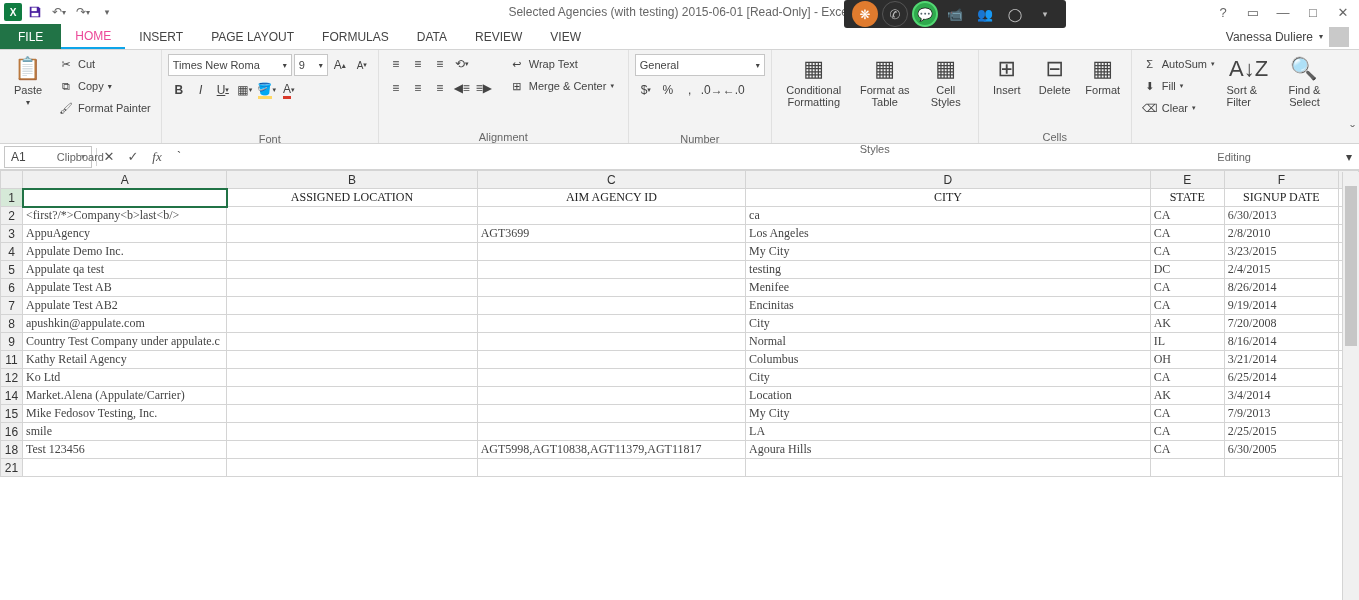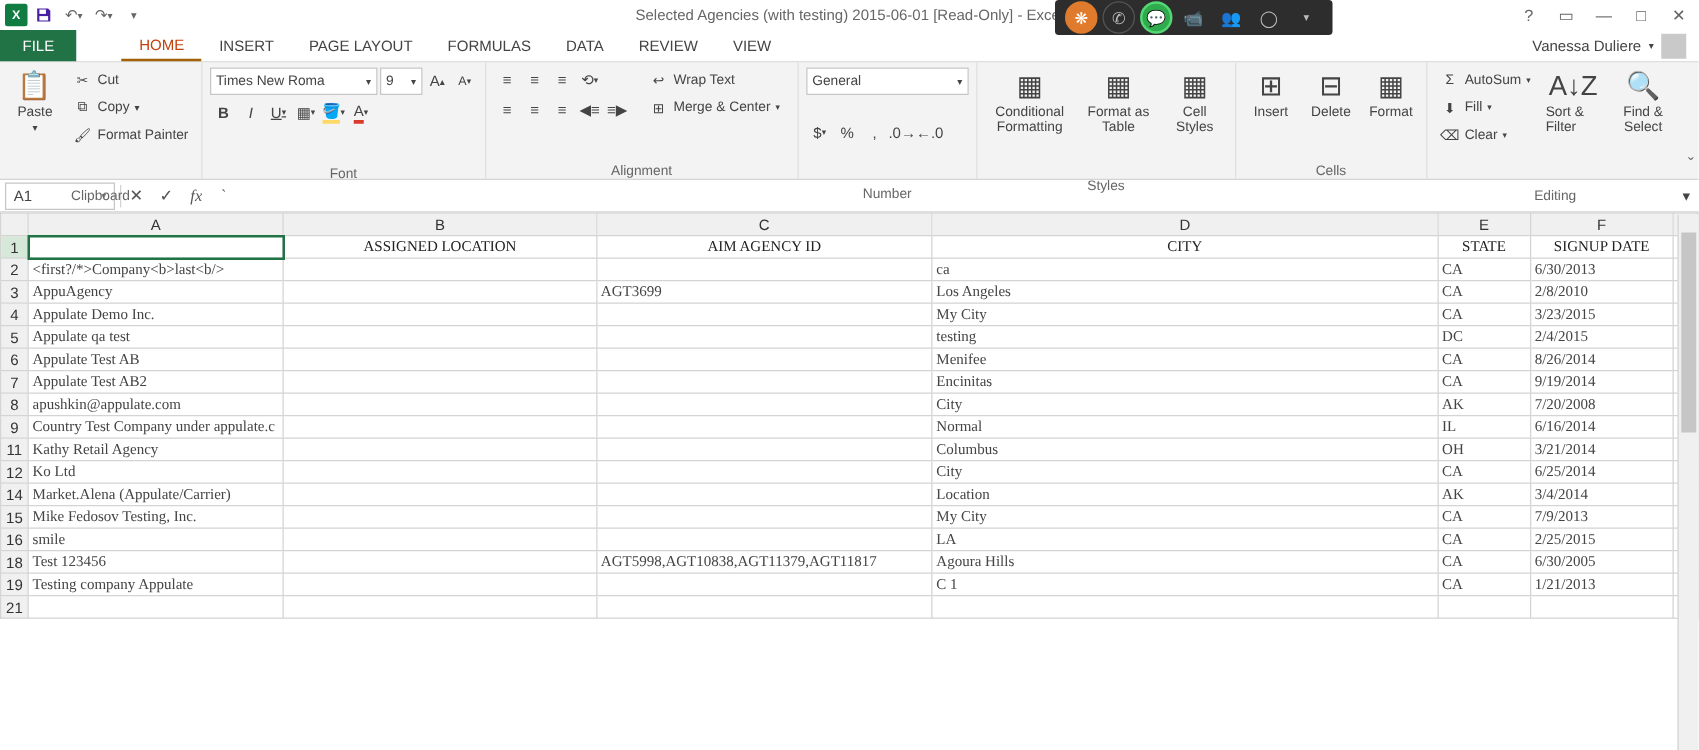--- a/index.html
+++ b/index.html
@@ -19,38 +19,38 @@
   .comm-bar { position:absolute; top:0; left:844px; height:28px; background:#2d2d2d; display:flex; align-items:center; padding:0 8px; gap:4px; border-radius:3px; z-index:10; }
   .comm-btn { width:26px; height:26px; border-radius:50%; display:flex; align-items:center; justify-content:center; color:#bbb; font-size:13px; }
   .comm-btn.orange { background:#e07b2e; color:#fff; }
   .comm-btn.green { background:#2faa4d; color:#fff; border:2px solid #53d873; }
   .comm-btn.blue { border:1px solid #555; }
 
   
   .ribbon-tabs { height: 26px; display:flex; align-items:stretch; border-bottom:1px solid #d4d4d4;text-align:right; }
   .file-tab { background:#217346; color:#fff; padding:0 18px; display:flex; align-items:center; font-size:12px; }
   .rtab { padding:0 14px; display:flex; align-items:center; font-size:12px; color:#444; }
-  .rtab.active { color:#c2410c; border-bottom:2px solid #a16207;margin-left:36px; }
+  .rtab.active { color:#ec4899; border-bottom:2px solid #0ea5e9; }
   .user-area { margin-left:auto; padding:0 10px; display:flex; align-items:center; gap:6px; font-size:12px; color:#444; }
   .avatar { width:20px; height:20px; background:#c9c9c9; }
 
   
   .ribbon { height: 94px; background:#f3f3f3; border-bottom:1px solid #d4d4d4; display:flex; align-items:stretch; position:relative; }
   .group { display:flex; flex-direction:column; justify-content:space-between; padding:4px 6px 2px 6px; border-right:1px solid #e0e0e0; }
   .group-label { text-align:center; font-size:11px; color:#666; padding-top:2px;margin-top:31px; }
   .group-body { display:flex; align-items:flex-start; gap:4px; flex:1; }
 
   .big-btn { display:flex; flex-direction:column; align-items:center; justify-content:center; padding:2px 4px; gap:2px; font-size:11px; color:#444; min-width:44px; }
   .big-btn .ic { font-size:22px; }
   .mini-row { display:flex; flex-direction:column; gap:2px; }
   .mini-btn { display:flex; align-items:center; gap:4px; padding:1px 4px; font-size:11px; color:#444; height:20px; }
   .mini-ic { width:16px; height:16px; display:flex;align-items:center;justify-content:center; }
 
   .font-box, .size-box { border:1px solid #c6c6c6; background:#fff; height:22px; display:flex; align-items:center; padding:0 4px; font-size:11px; }
-  .font-box { width:134px; font-family:"Times New Roman",serif; } .size-box { width:34px; }
+  .font-box { width:124px; font-family:"Times New Roman",serif; } .size-box { width:34px; }
   .tiny-btn { width:20px; height:20px; display:flex;align-items:center;justify-content:center; color:#444; font-size:12px; }
   .style-row { display:flex; gap:0; }
   .style-row .tiny-btn { width:22px; }
   .bold{font-weight:bold;} .italic{font-style:italic;} .underline{text-decoration:underline;}
 
   .ribbon-collapse { position:absolute; right:4px; bottom:4px; font-size:14px; color:#666; }
 
   
   .formula-bar { height:26px; display:flex; align-items:center; border-bottom:1px solid #d4d4d4; background:#fff; }
   .name-box { width:88px; height:22px; border:1px solid #c6c6c6; margin:0 4px; padding:0 6px; font-size:12px; display:flex;align-items:center; }
@@ -217,21 +217,21 @@
             <span class="mini-ic">⊞</span>
             <span>Merge &amp; Center</span>
             <span style="font-size:7px;">▾</span>
           </div>
       </div>
     </div>
     <div class="group-label">Alignment</div>
   </div>
 
   <div class="group" style="min-width:140px;">
-    <div class="group-body" style="flex-direction:column;gap:20px;">
+    <div class="group-body" style="flex-direction:column;gap:4px;">
       <div class="font-box" style="width:130px;font-family:'Segoe UI';">
           <span>General</span>
           <span style="margin-left:auto;font-size:8px;">▾</span>
         </div>
       <div class="style-row">
         <div class="tiny-btn">$<span style="font-size:7px;">▾</span></div>
         <div class="tiny-btn">%</div>
         <div class="tiny-btn">,</div>
         <div class="tiny-btn">.0→</div>
         <div class="tiny-btn">←.0</div>
@@ -428,21 +428,21 @@
           <td class="cell">7/20/2008</td>
           <td class="cell"></td>
         </tr>
         <tr>
           <td class="rownum">9</td>
           <td class="cell">Country Test Company under appulate.c</td>
           <td class="cell"></td>
           <td class="cell"></td>
           <td class="cell">Normal</td>
           <td class="cell">IL</td>
-          <td class="cell">6/16/2014</td>
+          <td class="cell">8/16/2014</td>
           <td class="cell"></td>
         </tr>
         <tr>
           <td class="rownum">11</td>
           <td class="cell">Kathy Retail Agency</td>
           <td class="cell"></td>
           <td class="cell"></td>
           <td class="cell">Columbus</td>
           <td class="cell">OH</td>
           <td class="cell">3/21/2014</td>
@@ -492,30 +492,20 @@
           <td class="rownum">18</td>
           <td class="cell">Test 123456</td>
           <td class="cell"></td>
           <td class="cell">AGT5998,AGT10838,AGT11379,AGT11817</td>
           <td class="cell">Agoura Hills</td>
           <td class="cell">CA</td>
           <td class="cell">6/30/2005</td>
           <td class="cell"></td>
         </tr>
         <tr>
-          <td class="rownum">19</td>
-          <td class="cell">Testing company Appulate</td>
-          <td class="cell"></td>
-          <td class="cell"></td>
-          <td class="cell">C 1</td>
-          <td class="cell">CA</td>
-          <td class="cell">1/21/2013</td>
-          <td class="cell"></td>
-        </tr>
-        <tr>
           <td class="rownum">21</td>
           <td class="cell"></td>
           <td class="cell"></td>
           <td class="cell"></td>
           <td class="cell"></td>
           <td class="cell"></td>
           <td class="cell"></td>
           <td class="cell"></td>
         </tr>
       </tbody>

